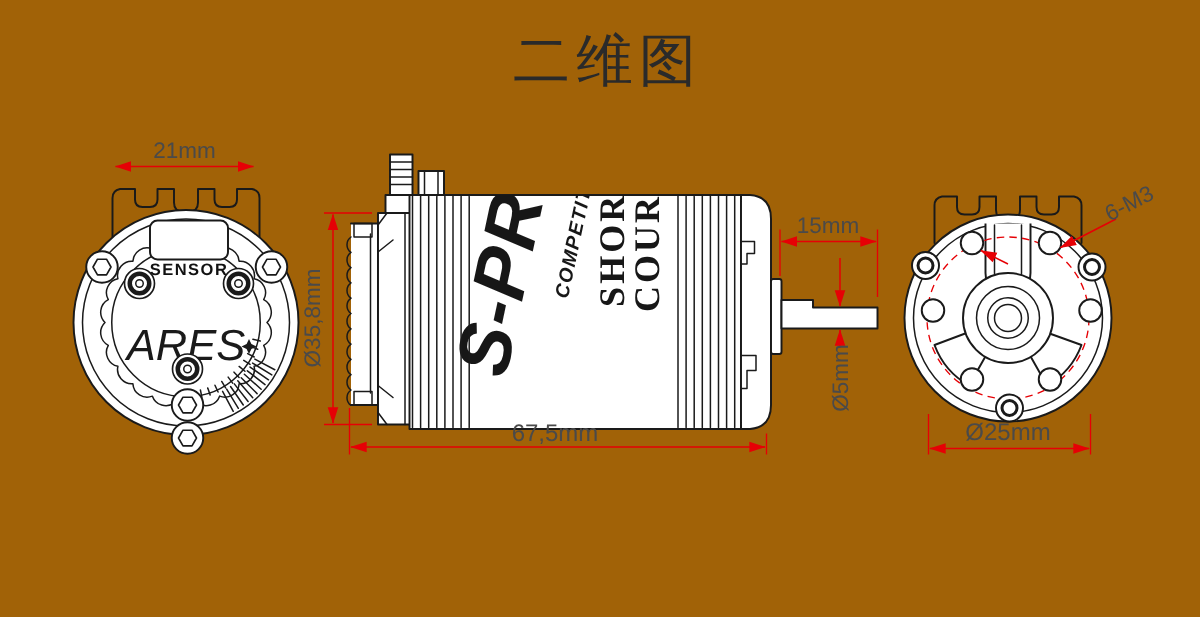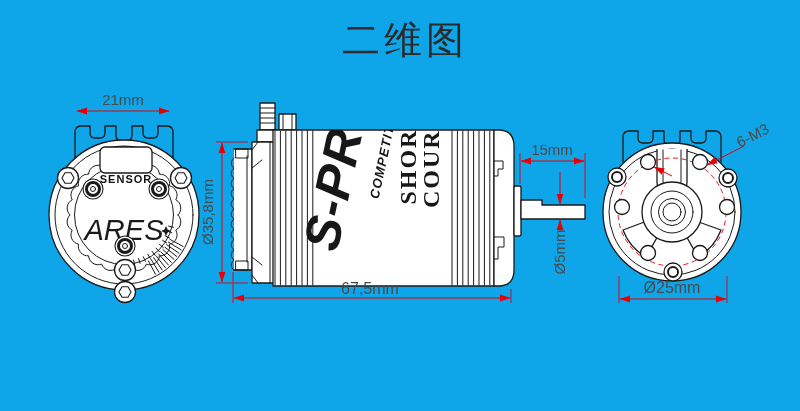--- a/index.html
+++ b/index.html
@@ -1,16 +1,16 @@
 <!DOCTYPE html>
 <html><head>
 <meta charset="utf-8">
 <style>
   html,body{margin:0;padding:0;background:#fff;}
-  .stage{position:relative;width:800px;height:411px;background:#0ea5e9;overflow:hidden;
+  .stage{position:relative;width:800px;height:411px;background:#a16207;overflow:hidden;
          font-family:"Liberation Sans",sans-serif;}
   svg{position:absolute;left:0;top:0;}
   .ln  {stroke:#1a1a1a;fill:none;stroke-width:1.3;stroke-linejoin:round;stroke-linecap:round;}
   .lnt {stroke:#1a1a1a;fill:none;stroke-width:1;stroke-linejoin:round;stroke-linecap:round;}
   .lnf {stroke:#1a1a1a;fill:#ffffff;stroke-width:1.3;stroke-linejoin:round;}
   .red {stroke:#e60005;fill:none;stroke-width:1;}
   .redthin{stroke:#e60005;fill:none;stroke-width:0.9;}
   .dimtxt{fill:#4a4a4a;font-size:15px;font-family:"Liberation Sans",sans-serif;}
   .dimtxt2{fill:#4a4a4a;font-size:16px;font-family:"Liberation Sans",sans-serif;}
   .title{fill:#2a2a2a;font-size:38px;letter-spacing:4px;font-family:"Liberation Sans",sans-serif;}

